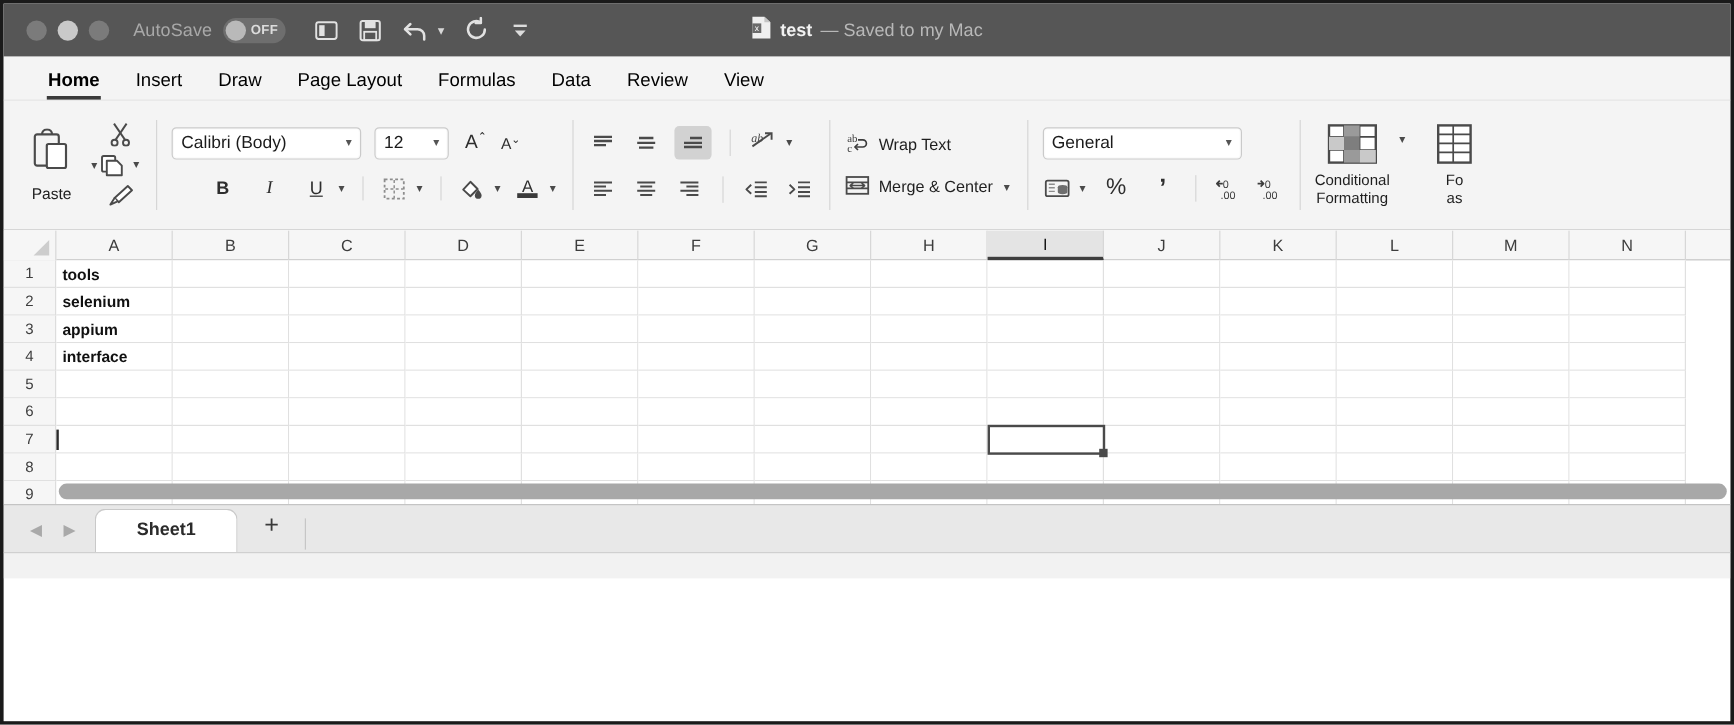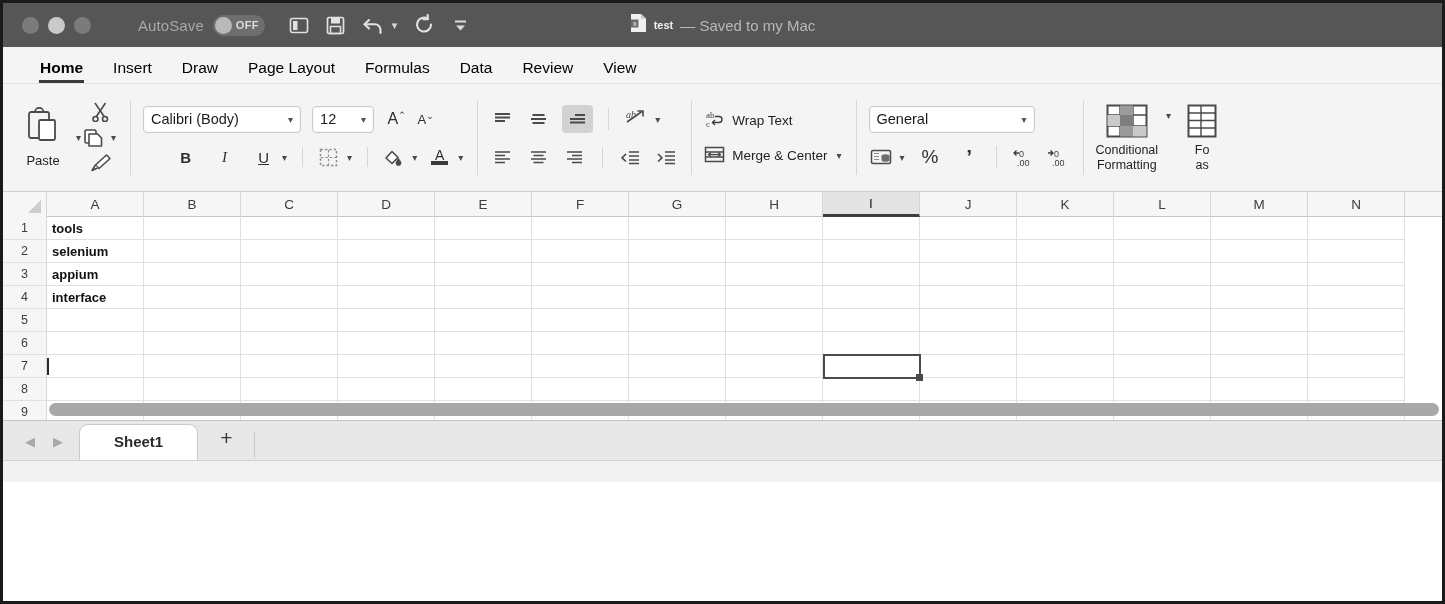--- a/index.html
+++ b/index.html
@@ -20,40 +20,40 @@
   
   .titlebar {
     position: relative;
     height: 44px;
     background: #565656;
     display: flex; align-items: center;
   }
   .traffic { display: flex; gap: 9px; margin-left: 19px; }
   .tl { width: 17px; height: 17px; border-radius: 50%; background: #7b7b7b; }
   .tl.mid { background: #c9c9c9; }
-  .autosave-wrap { display: flex; align-items: center; margin-left: 47px; gap: 9px; }
+  .autosave-wrap { display: flex; align-items: center; margin-left: 20px; gap: 9px; }
   .autosave-label { color: #a8a8a8; font-size: 15px; letter-spacing: .1px; }
   .toggle {
     width: 52px; height: 21px; border-radius: 11px;
     background: #6e6e6e; position: relative; display: flex; align-items: center;
   }
   .toggle .knob {
     width: 17px; height: 17px; border-radius: 50%;
     background: #b9b9b9; margin-left: 2px;
   }
   .toggle .off { color: #dcdcdc; font-size: 11px; font-weight: bold; margin-left: 4px; letter-spacing: .3px; }
   .qat { display: flex; align-items: center; gap: 17px; margin-left: 24px; }
   .qat-btn { color: #e2e2e2; display: flex; align-items: center; }
   .qat-chev { color: #d8d8d8; font-size: 11px; margin-left: -11px; }
   .doc-title {
     position: absolute; left: 0; right: 0; top: 0; bottom: 0;
     display: flex; align-items: center; justify-content: center;
     gap: 7px; pointer-events: none;
   }
-  .doc-title .name { color: #f2f2f2; font-size: 11px; font-weight: bold; }
+  .doc-title .name { color: #f2f2f2; font-size: 15px; font-weight: bold; }
   .doc-title .state { color: #b8b8b8; font-size: 15px; }
 
   
   .tabbar {
     height: 37px; background: #f4f4f4;
     display: flex; align-items: flex-end; padding-left: 22px;
     border-bottom: 1px solid #e3e3e3;
   }
   .tab {
     font-size: 15.5px; color: #000000; padding: 0 15px 6px 15px;
@@ -527,21 +527,21 @@
             <rect x="14" y="11" width="13" height="11" fill="#7e7e7e"></rect>
             <rect x="14" y="22" width="13" height="10.5" fill="#9a9a9a"></rect>
             <rect x="27" y="22" width="13.5" height="10.5" fill="#c9c9c9"></rect>
           </svg>
         </span>
         <span class="cf-text">Conditional</span>
         <span class="cf-text">Formatting</span>
       </div>
       <span class="chev" style="align-self:flex-start;margin-top:26px;margin-left:6px;">▾</span>
 
-      <div class="cf-col" style="margin-left:14px;">
+      <div class="cf-col" style="margin-left:24px;">
         <span>
           <svg width="30" height="34" viewBox="0 0 30 34">
             <rect x="1.5" y="1.5" width="27" height="31" fill="#ffffff" stroke="#4a4a4a" stroke-width="2"></rect>
             <path d="M1.5 9 H28.5 M1.5 16.5 H28.5 M1.5 24 H28.5 M14 1.5 V32.5" stroke="#4a4a4a" stroke-width="1.4"></path>
           </svg>
         </span>
         <span class="cf-text">Fo</span>
         <span class="cf-text">as</span>
       </div>
     </div>

